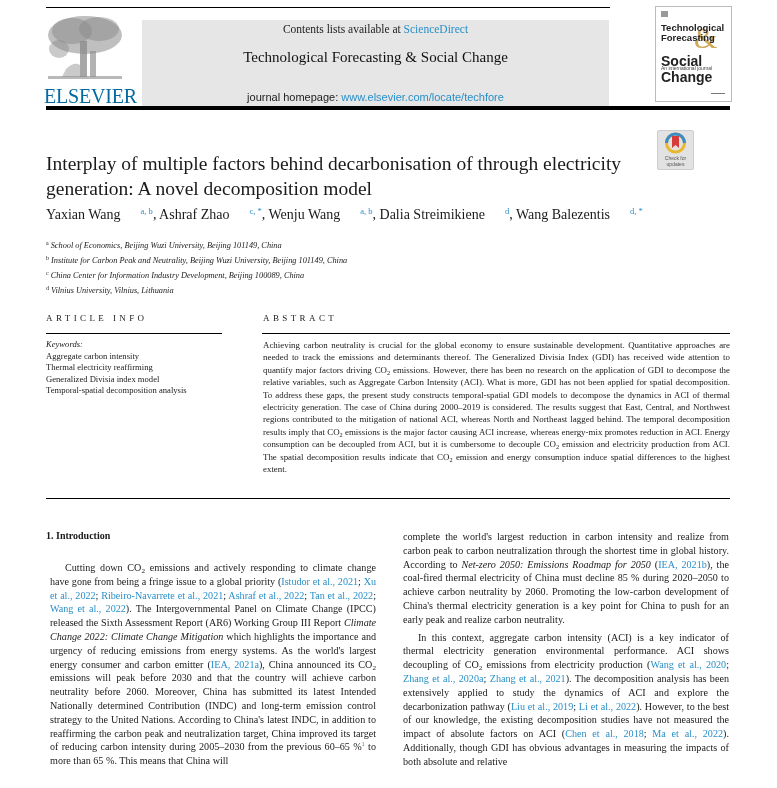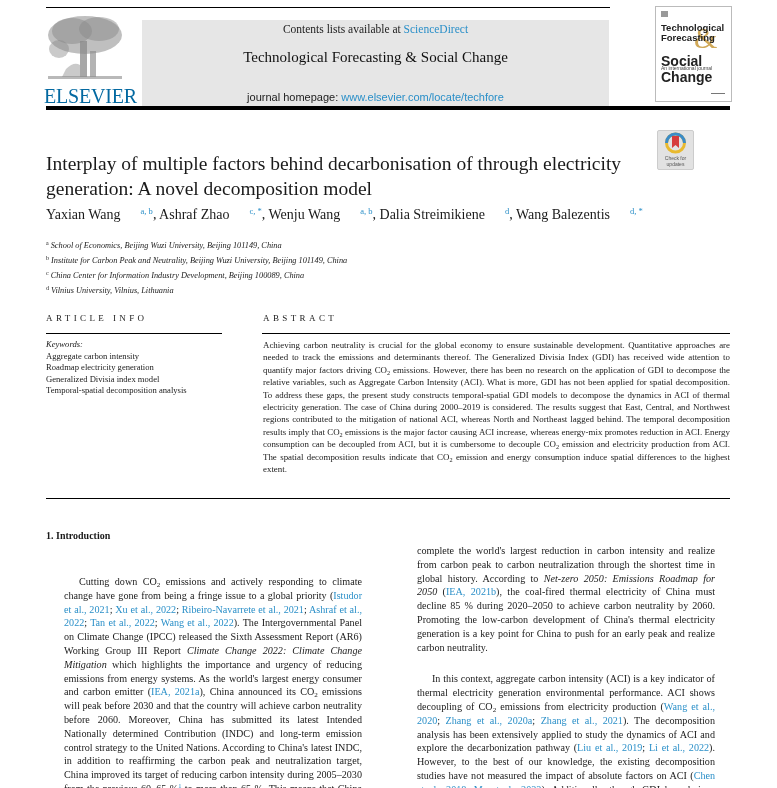--- a/index.html
+++ b/index.html
@@ -46,21 +46,21 @@
   .keywords { position: absolute; left: 46px; top: 339px; font-size: 8.6px; line-height: 11.5px; color: #1a1a1a; }
   .keywords .kw-label { font-style: italic; }
   .abstract { position: absolute; left: 263px; top: 339px; width: 467px; font-size: 8.9px; line-height: 12.4px;
               text-align: justify; color: #1a1a1a; }
   .abstract sub, .body-col sub { font-size: 70%; vertical-align: -2px; line-height: 0; }
   .bottom-rule { position: absolute; left: 46px; top: 498px; width: 684px; height: 1px; background: #000; }
 
   
   .intro-heading { position: absolute; left: 46px; top: 530px; font-size: 10px; font-weight: bold; color: #1a1a1a; }
   .body-col { position: absolute; width: 334px; font-size: 10.15px; line-height: 13.8px; text-align: justify; color: #1a1a1a; }
-  .body-col p { margin: 18px; text-indent: 15px; }
+  .body-col p { margin: 4px; text-indent: 15px; }
   .body-col p.noindent { text-indent: 0; }
   .col-left { left: 46px; top: 557px; }
   .col-right { left: 399px; top: 526px; }
   .fn { font-size: 6.5px; vertical-align: 4px; line-height: 0; color: #2a8fc8; }
 </style>
 </head>
 <body>
 
 <div class="top-rule"></div>
 
@@ -137,21 +137,21 @@
 </div>
 
 <div class="sec-label" style="left:46px;">ARTICLE INFO</div>
 <div class="sec-label" style="left:263px;">ABSTRACT</div>
 <div class="info-rule"></div>
 <div class="abs-rule"></div>
 
 <div class="keywords">
   <div class="kw-label">Keywords:</div>
   <div>Aggregate carbon intensity</div>
-  <div>Roadmap electricity generation</div>
+  <div>Thermal electricity reaffirming</div>
   <div>Generalized Divisia index model</div>
   <div>Temporal-spatial decomposition analysis</div>
 </div>
 
 <div class="abstract"><span>Achieving carbon neutrality is crucial for the global economy to ensure sustainable development. Quantitative approaches are needed to track the emissions and determinants thereof. The Generalized Divisia Index (GDI) has received wide attention to quantify major factors driving CO</span><sub>2</sub><span> emissions. However, there has been no research on the application of GDI to decompose the relative variables, such as Aggregate Carbon Intensity (ACI). What is more, GDI has not been applied for spatial decomposition. To address these gaps, the present study constructs temporal-spatial GDI models to decompose the dynamics in ACI of thermal electricity generation. The case of China during 2000–2019 is considered. The results suggest that East, Central, and Northwest regions contributed to the mitigation of national ACI, whereas North and Northeast lagged behind. The temporal decomposition results imply that CO</span><sub>2</sub><span> emissions is the major factor causing ACI increase, whereas energy-mix promotes reduction in ACI. Energy consumption can be decoupled from ACI, but it is cumbersome to decouple CO</span><sub>2</sub><span> emission and electricity production from ACI. The spatial decomposition results indicate that CO</span><sub>2</sub><span> emission and energy consumption induce spatial differences to the highest extent.</span></div>
 
 <div class="bottom-rule"></div>
 
 <div class="intro-heading">1.  Introduction</div>
 

